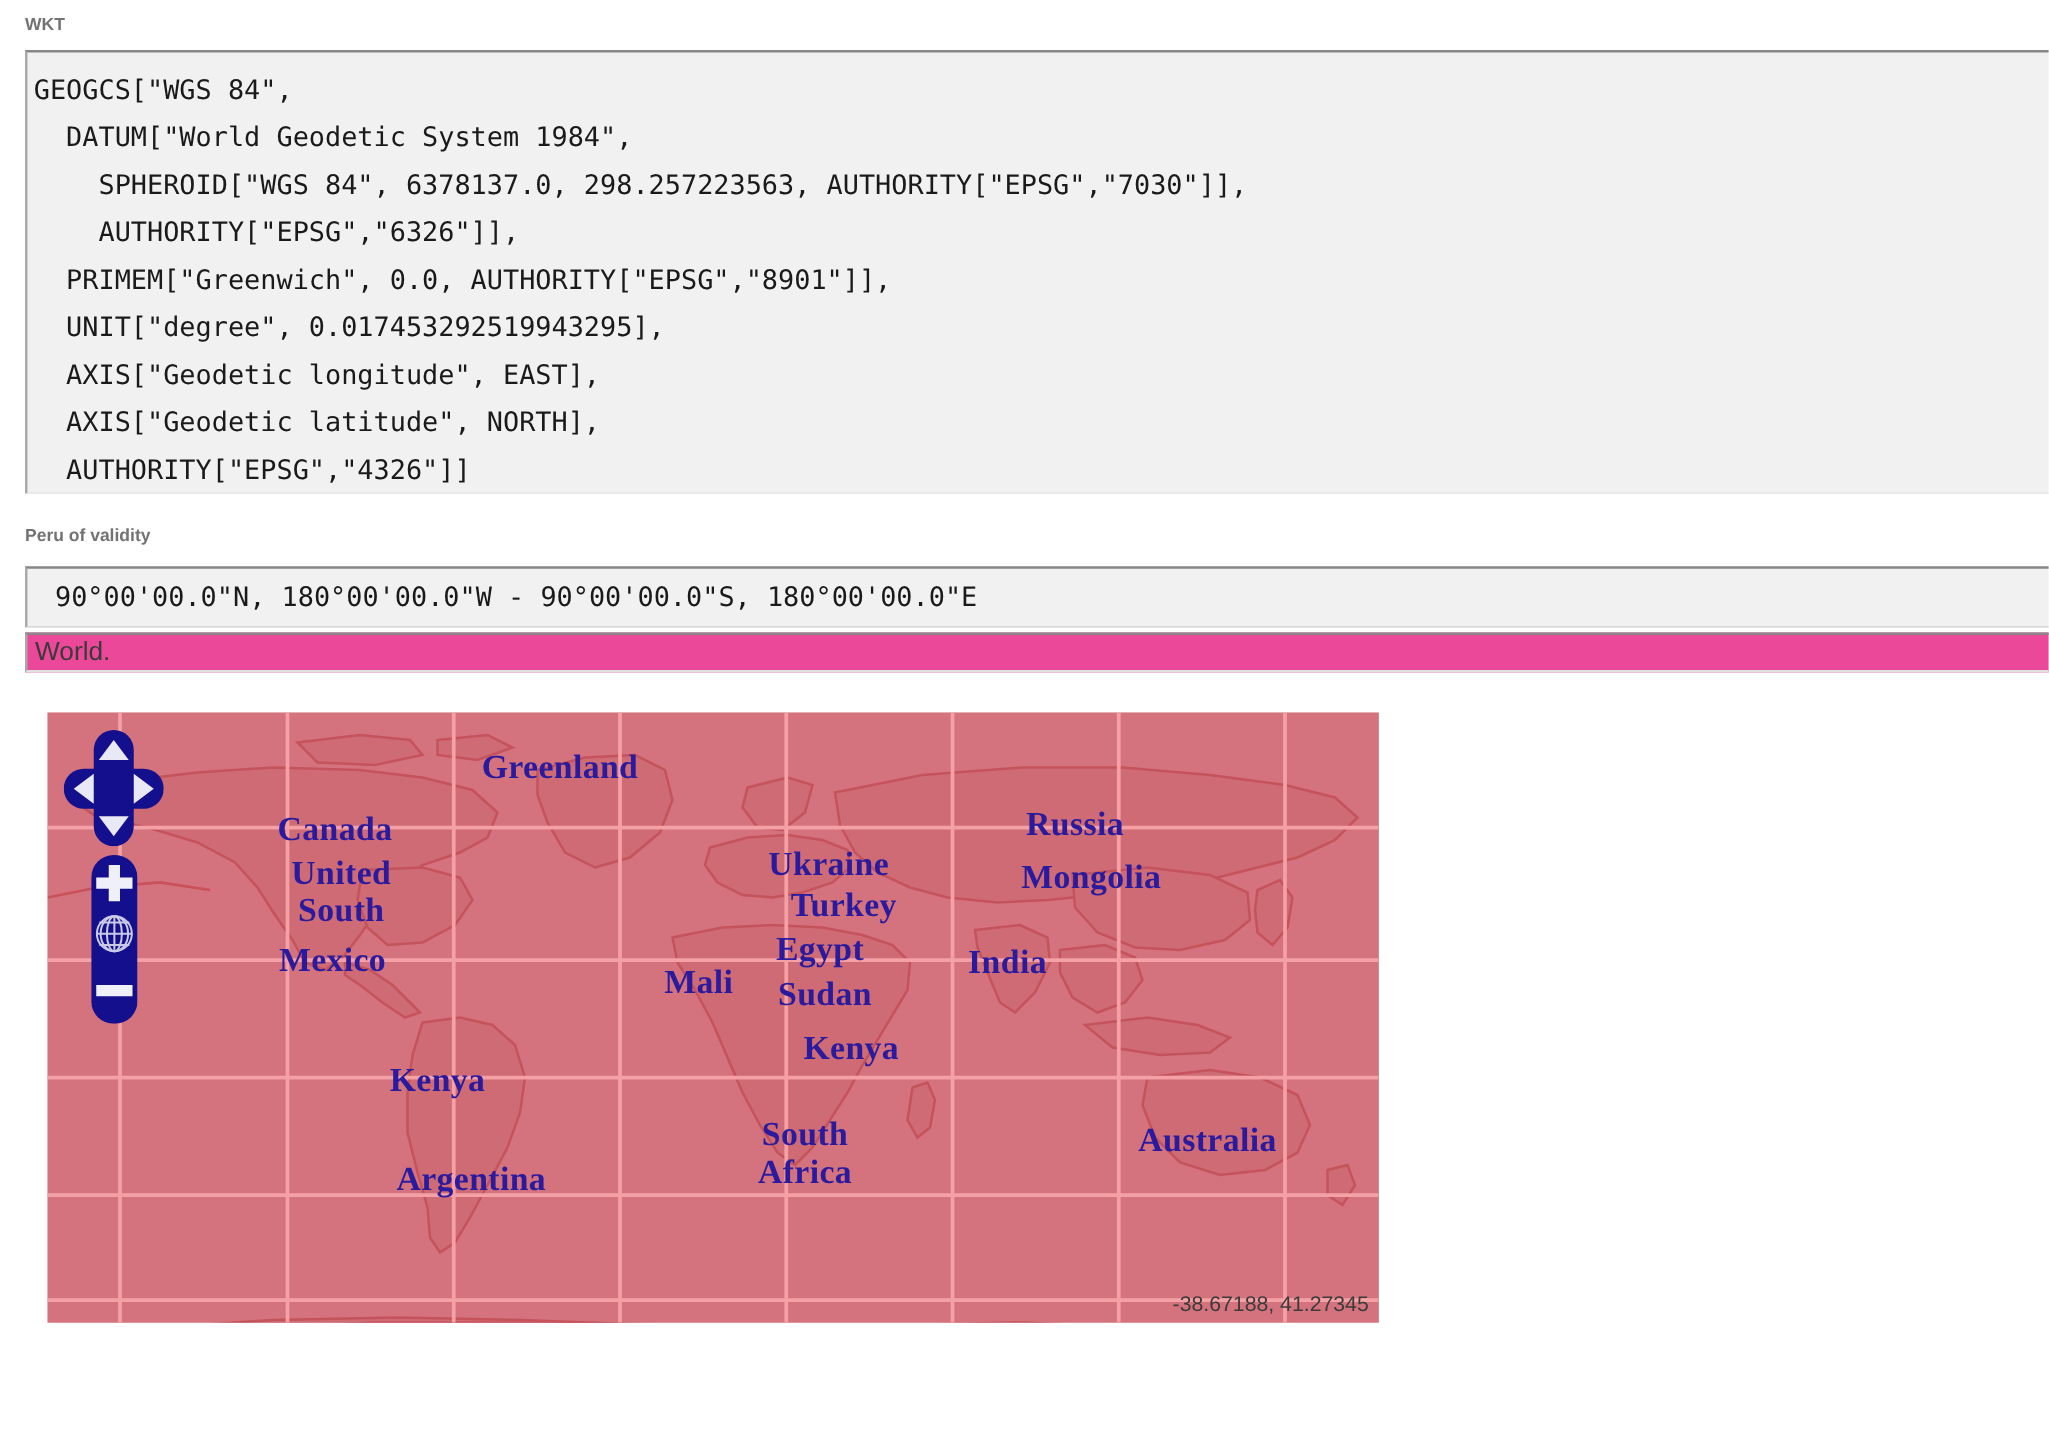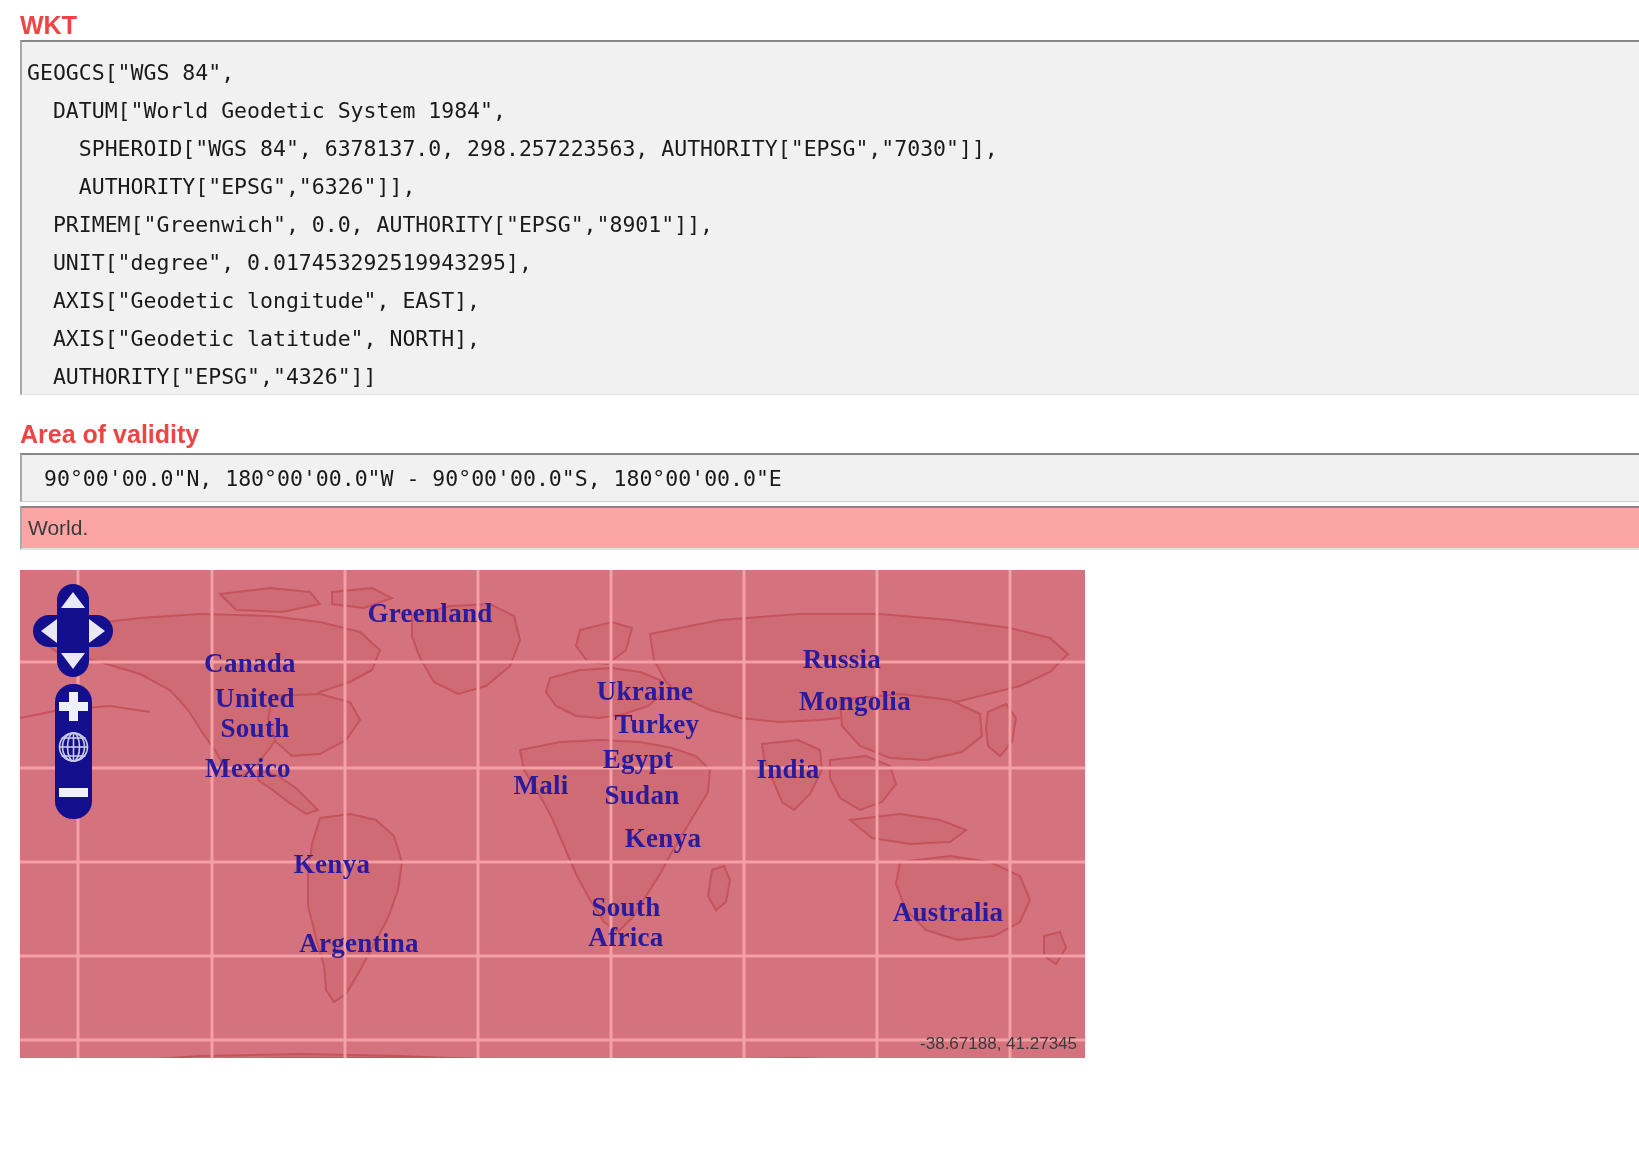--- a/index.html
+++ b/index.html
@@ -9,22 +9,22 @@
     width: 1639px; height: 1159px;
     background: #ffffff;
     font-family: "Liberation Sans", sans-serif;
     overflow: hidden;
   }
   .page { position: relative; width: 1639px; height: 1159px; background:#fff; }
 
   .section-label {
     font-family: "Liberation Sans", sans-serif;
     font-weight: bold;
-    font-size: 25px;
-    color: #ef4444;
+    font-size: 14px;
+    color: #737373;
     letter-spacing: 0px;
     padding: 0 0 0 20px;
   }
 
   
   .wkt-label { position:absolute; left:0; top:11px; }
   .wkt-panel {
     position: absolute;
     left: 20px; top: 40px;
     width: 1619px; height: 355px;
@@ -58,38 +58,38 @@
   }
   .aov-bbox-text {
     font-family: "DejaVu Sans Mono", "Liberation Mono", monospace;
     font-size: 21.5px;
     color:#1a1a1a;
     padding-left: 22px;
     white-space: pre;
   }
   .aov-desc {
     position:absolute; left:20px; top:506px;
-    width:1619px; height:44px;
-    background:#fca5a5;
+    width:1619px; height:32px;
+    background:#ec4899;
     border-top: 2px solid #878787;
     border-left: 2px solid #a9a9a9;
     border-bottom: 2px solid #e0e0e0;
     display:flex; align-items:center;
   }
   .aov-desc-text {
     font-family: "Liberation Sans", sans-serif;
     font-size: 21px;
     color:#3a3a3a;
     padding-left: 6px;
   }
 
   
   .map {
     position:absolute;
-    left:20px; top:570px;
+    left:38px; top:570px;
     width:1065px; height:488px;
     background:#d4737e;
     overflow:hidden;
   }
   .map-svg { position:absolute; left:0; top:0; width:1065px; height:589px; display:block; }
 
   .graticule line { stroke:#f4a0a4; stroke-width:3; }
   .coast { fill:none; stroke:#c9515a; stroke-width:2.2; }
   .landmass { fill:#cf6b75; stroke:#c4535c; stroke-width:2; }
 
@@ -132,21 +132,21 @@
   DATUM["World Geodetic System 1984",
     SPHEROID["WGS 84", 6378137.0, 298.257223563, AUTHORITY["EPSG","7030"]],
     AUTHORITY["EPSG","6326"]],
   PRIMEM["Greenwich", 0.0, AUTHORITY["EPSG","8901"]],
   UNIT["degree", 0.017453292519943295],
   AXIS["Geodetic longitude", EAST],
   AXIS["Geodetic latitude", NORTH],
   AUTHORITY["EPSG","4326"]]</pre>
   </div>
 
-  <div class="section-label aov-label">Area of validity</div>
+  <div class="section-label aov-label">Peru of validity</div>
 
   <div class="aov-bbox">
     <span class="aov-bbox-text">90°00'00.0"N, 180°00'00.0"W - 90°00'00.0"S, 180°00'00.0"E</span>
   </div>
 
   <div class="aov-desc">
     <span class="aov-desc-text">World.</span>
   </div>
 
   <div class="map">

